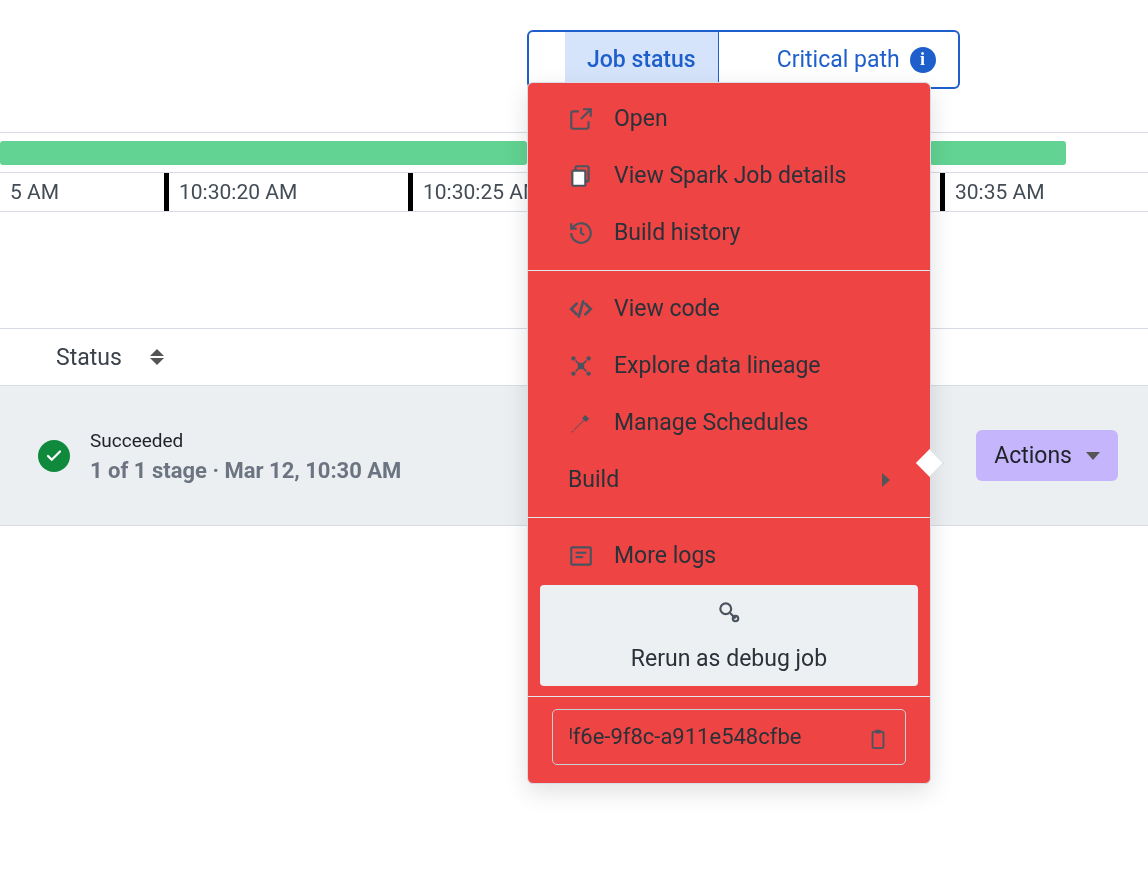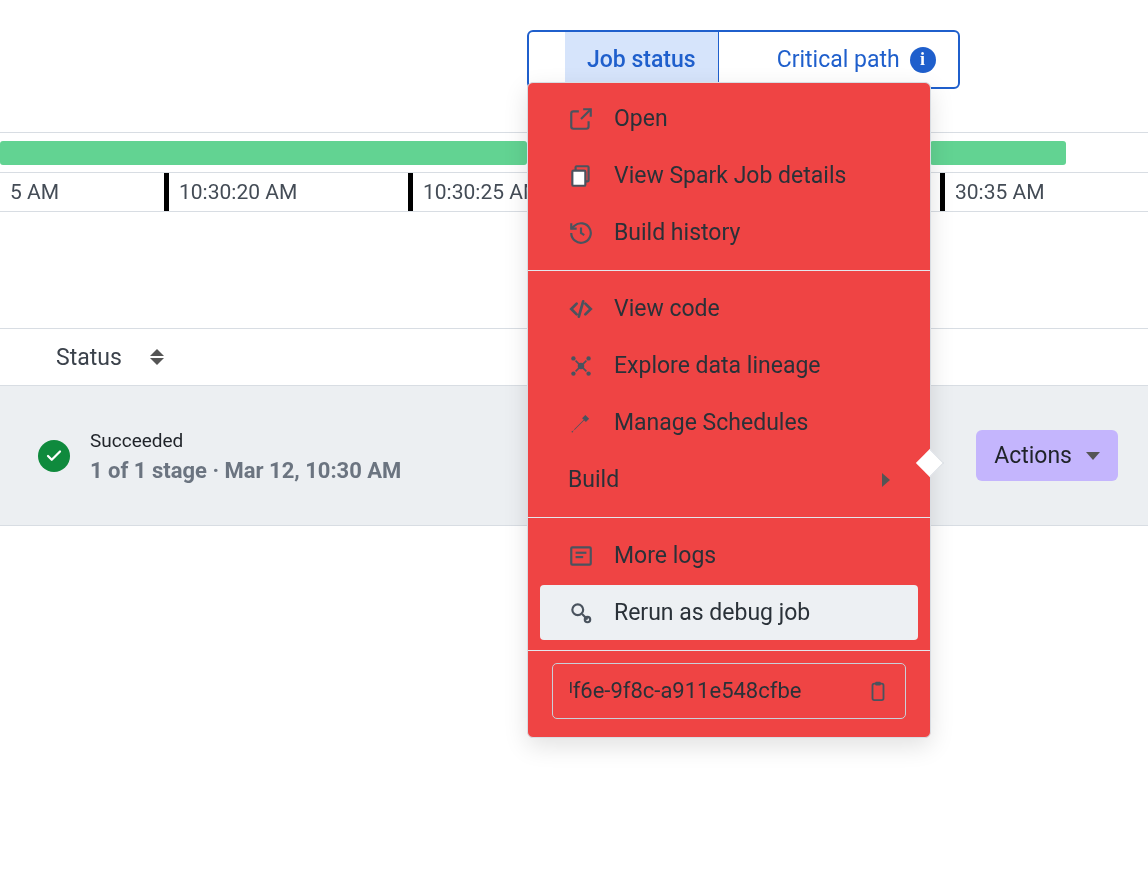--- a/index.html
+++ b/index.html
@@ -217,37 +217,37 @@
     display: flex;
     align-items: center;
     gap: 20px;
     padding: 14px 28px;
     font-size: 23px;
     color: #2a3138;
     cursor: pointer;
     margin: 2px 12px;
     border-radius: 4px;
   }
-  .menu-item.highlight { background: #edf0f3; }
+  .menu-item.highlight { background: #edf0f3; flex-direction: column; }
   .menu-item .mi-icon { width: 26px; height: 26px; color: #4a535e; flex-shrink: 0; display:flex; align-items:center; justify-content:center;}
   .menu-item .mi-icon svg { width: 26px; height: 26px; }
   .menu-item .arrow {
     margin-left: auto;
     width: 0; height: 0;
     border-top: 7px solid transparent;
     border-bottom: 7px solid transparent;
     border-left: 8px solid #555;
   }
   .id-box {
     margin: 12px 24px 0 24px;
     border: 1px solid #c9d0d8;
     border-radius: 5px;
     padding: 14px 16px;
     display: flex;
-    align-items: center;
+    align-items: flex-end;
     gap: 14px;
     font-size: 22px;
     color: #2a3138;
     overflow: hidden;
   }
   .id-box .txt {
     flex: 1;
     white-space: nowrap;
     overflow: hidden;
   }

